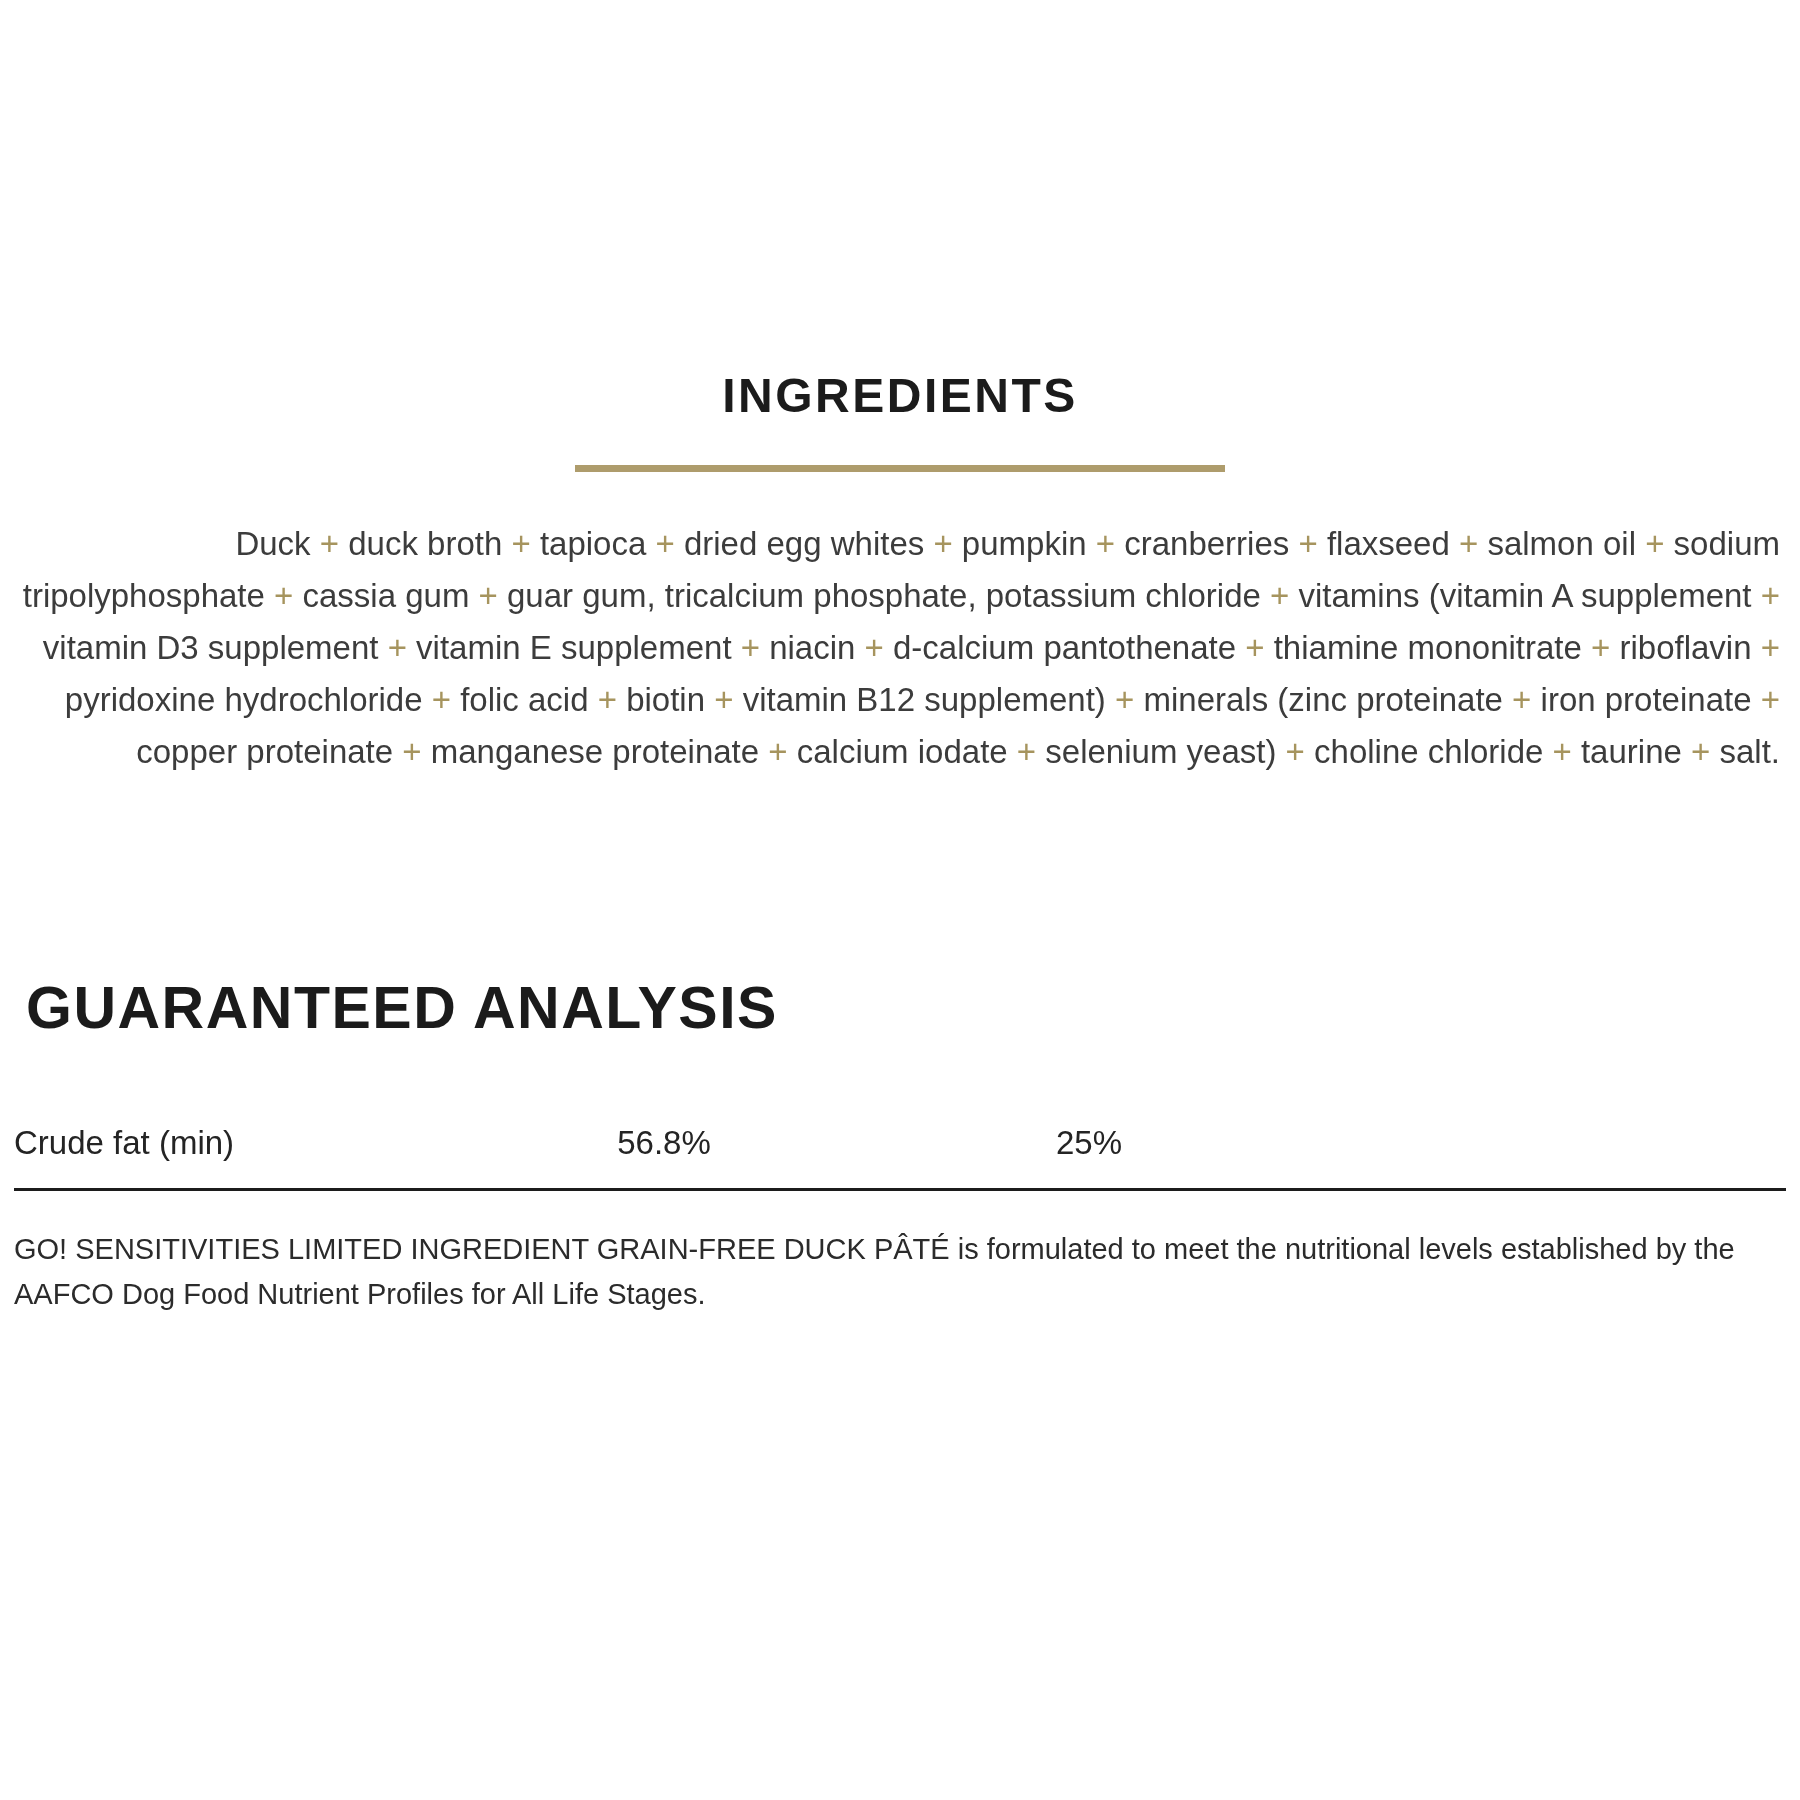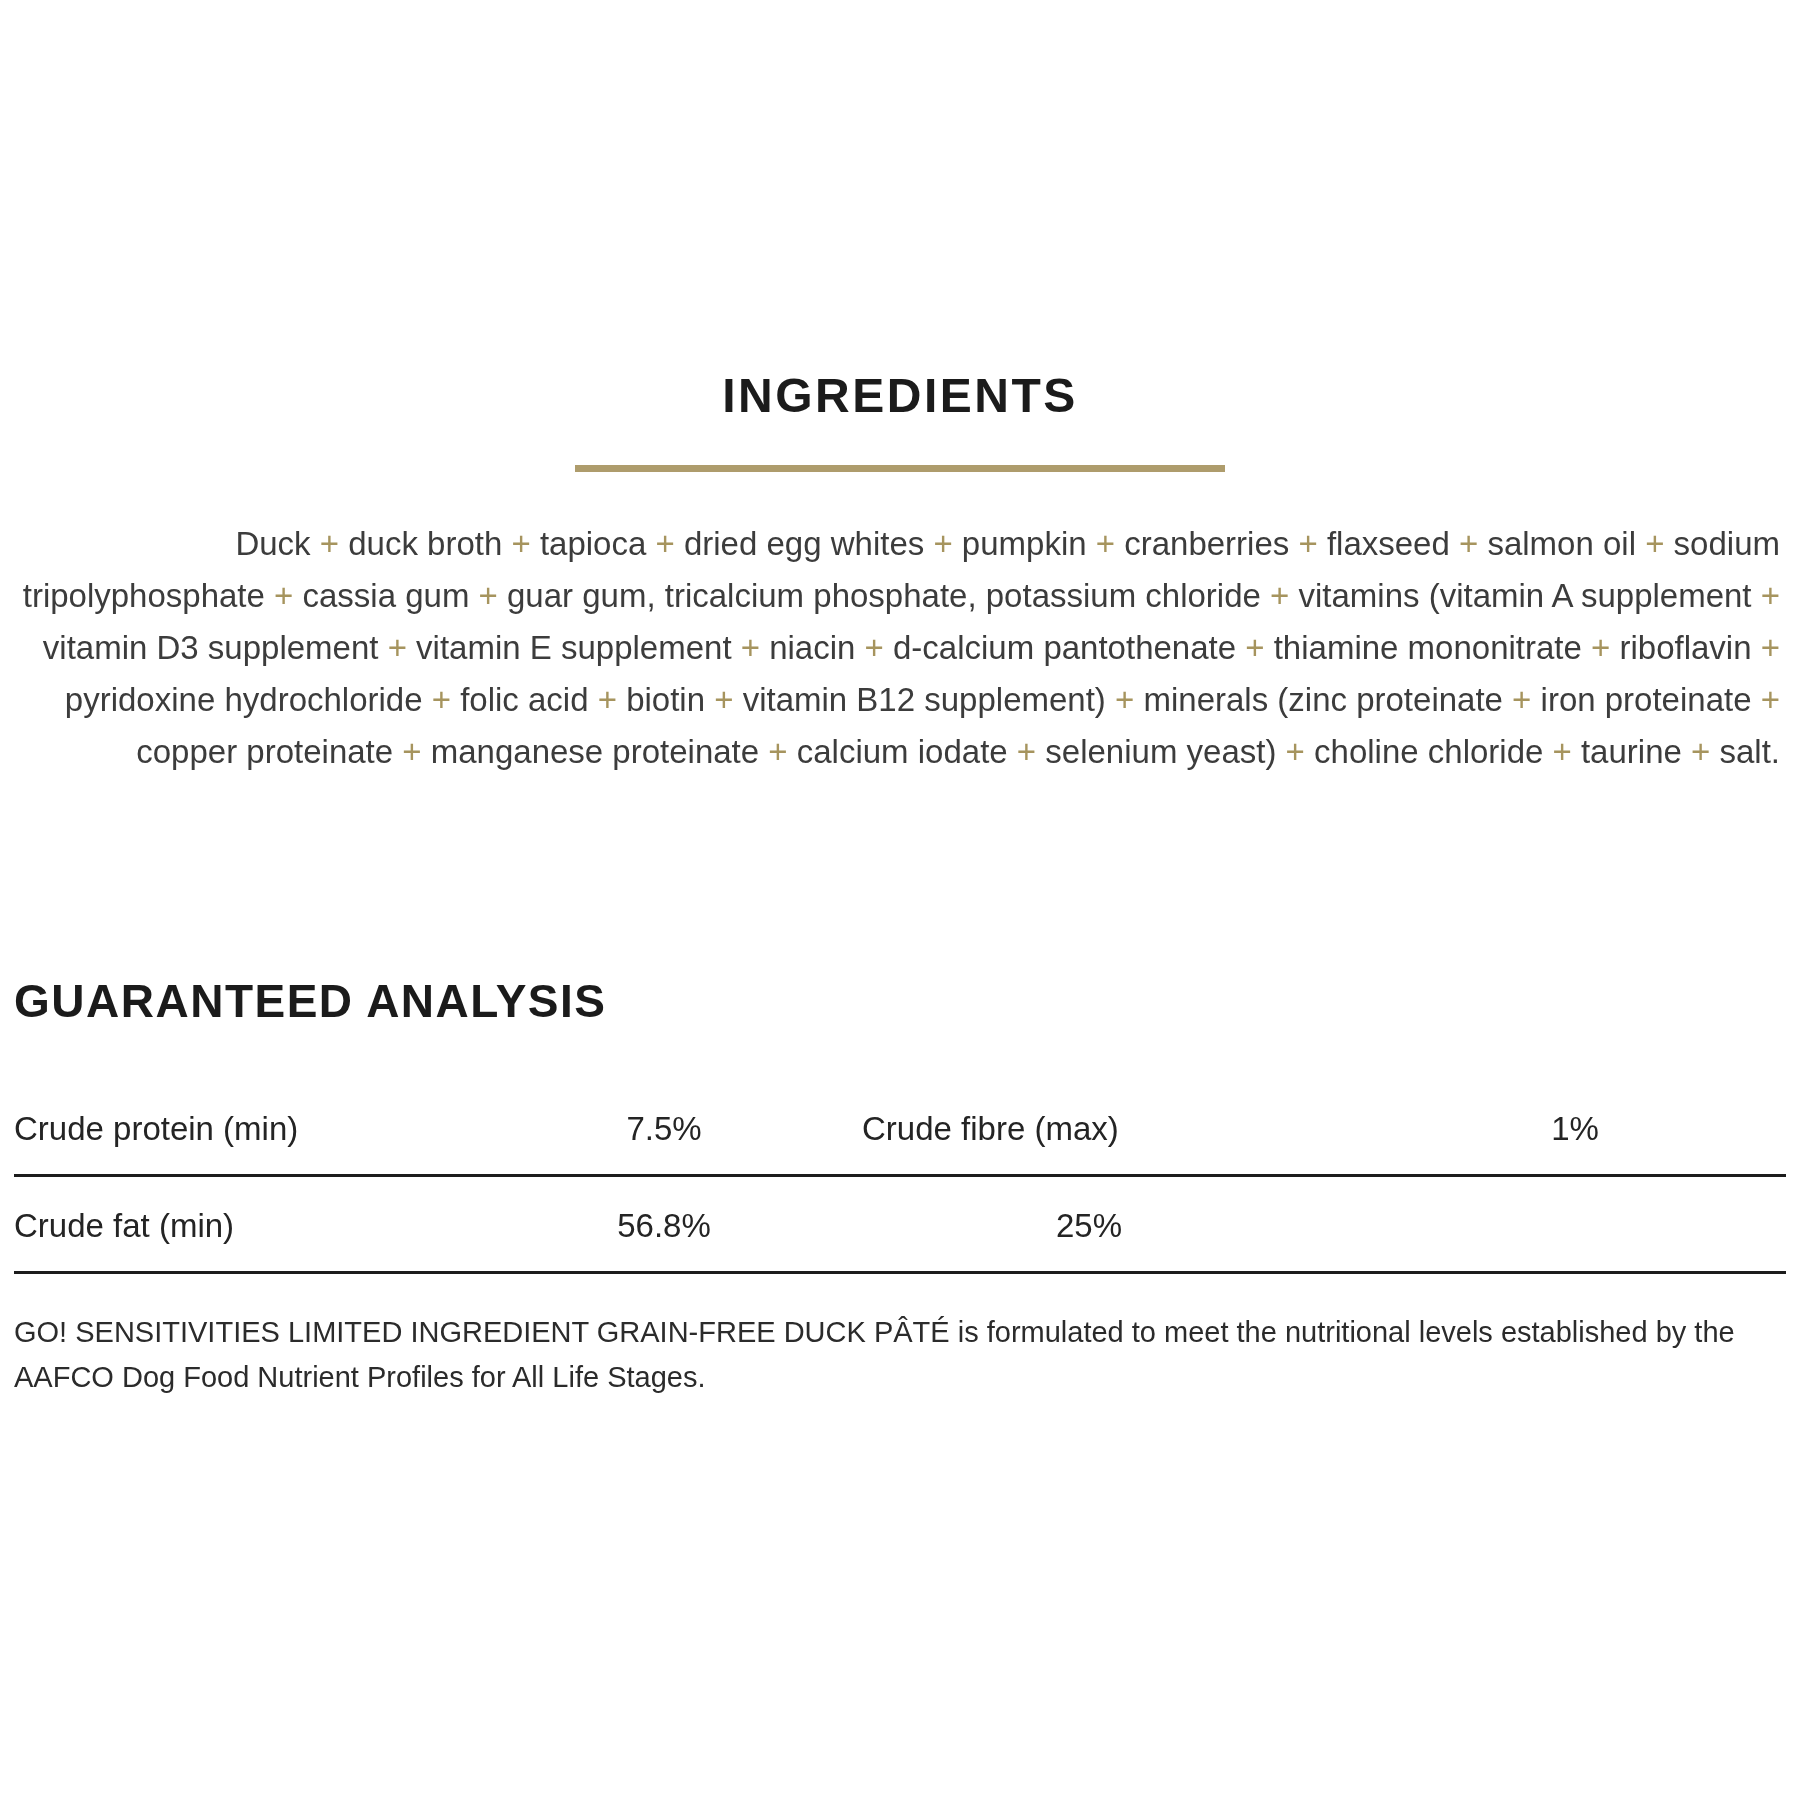--- a/index.html
+++ b/index.html
@@ -33,22 +33,22 @@
     max-width: 1760px;
     font-size: 33px;
     line-height: 52px;
     color: #3c3c3c;
     text-align: right;
   }
   .ing-text .plus { color: #a6945e; }
   
   .analysis-section { margin-top: 196px; text-align: left; }
   .ga-heading {
-    margin: 0;
-    font-size: 46px;
+    margin: 12px;
+    font-size: 59px;
     font-weight: 700;
     letter-spacing: 1.5px;
     color: #1b1b1b;
   }
   .ga-table { margin-top: 52px; }
   .ga-row {
     display: grid;
     grid-template-columns: 500px 300px 510px 462px;
     align-items: center;
     padding: 30px 0 26px 0;
@@ -74,26 +74,20 @@
   <section class="ingredients-section">
     <h1 class="ing-heading">INGREDIENTS</h1>
     <div class="gold-rule"></div>
     <p class="ing-text">Duck<span class="plus"> + </span>duck broth<span class="plus"> + </span>tapioca<span class="plus"> + </span>dried egg whites<span class="plus"> + </span>pumpkin<span class="plus"> + </span>cranberries<span class="plus"> + </span>flaxseed<span class="plus"> + </span>salmon oil<span class="plus"> + </span>sodium tripolyphosphate<span class="plus"> + </span>cassia gum<span class="plus"> + </span>guar gum, tricalcium phosphate, potassium chloride<span class="plus"> + </span>vitamins (vitamin A supplement<span class="plus"> + </span>vitamin D3 supplement<span class="plus"> + </span>vitamin E supplement<span class="plus"> + </span>niacin<span class="plus"> + </span>d-calcium pantothenate<span class="plus"> + </span>thiamine mononitrate<span class="plus"> + </span>riboflavin<span class="plus"> + </span>pyridoxine hydrochloride<span class="plus"> + </span>folic acid<span class="plus"> + </span>biotin<span class="plus"> + </span>vitamin B12 supplement)<span class="plus"> + </span>minerals (zinc proteinate<span class="plus"> + </span>iron proteinate<span class="plus"> + </span>copper proteinate<span class="plus"> + </span>manganese proteinate<span class="plus"> + </span>calcium iodate<span class="plus"> + </span>selenium yeast)<span class="plus"> + </span>choline chloride<span class="plus"> + </span>taurine<span class="plus"> + </span>salt.</p>
   </section>
 
   <section class="analysis-section">
     <h2 class="ga-heading">GUARANTEED ANALYSIS</h2>
 
     <div class="ga-table">
-      <div class="ga-row">
-        <div class="ga-label">Crude protein (min)</div>
-        <div class="ga-value">7.5%</div>
-        <div class="ga-label ga-label-2">Crude fibre (max)</div>
-        <div class="ga-value ga-value-2">1%</div>
-      </div>
 
       <div class="ga-row">
         <div class="ga-label">Crude fat (min)</div>
         <div class="ga-value">56.8%</div>
         <div class="ga-value ga-value-2">25%</div>
       </div>
     </div>
 
     <p class="ga-note">GO! SENSITIVITIES LIMITED INGREDIENT GRAIN-FREE DUCK PÂTÉ is formulated to meet the nutritional levels established by the AAFCO Dog Food Nutrient Profiles for All Life Stages.</p>
   </section>

